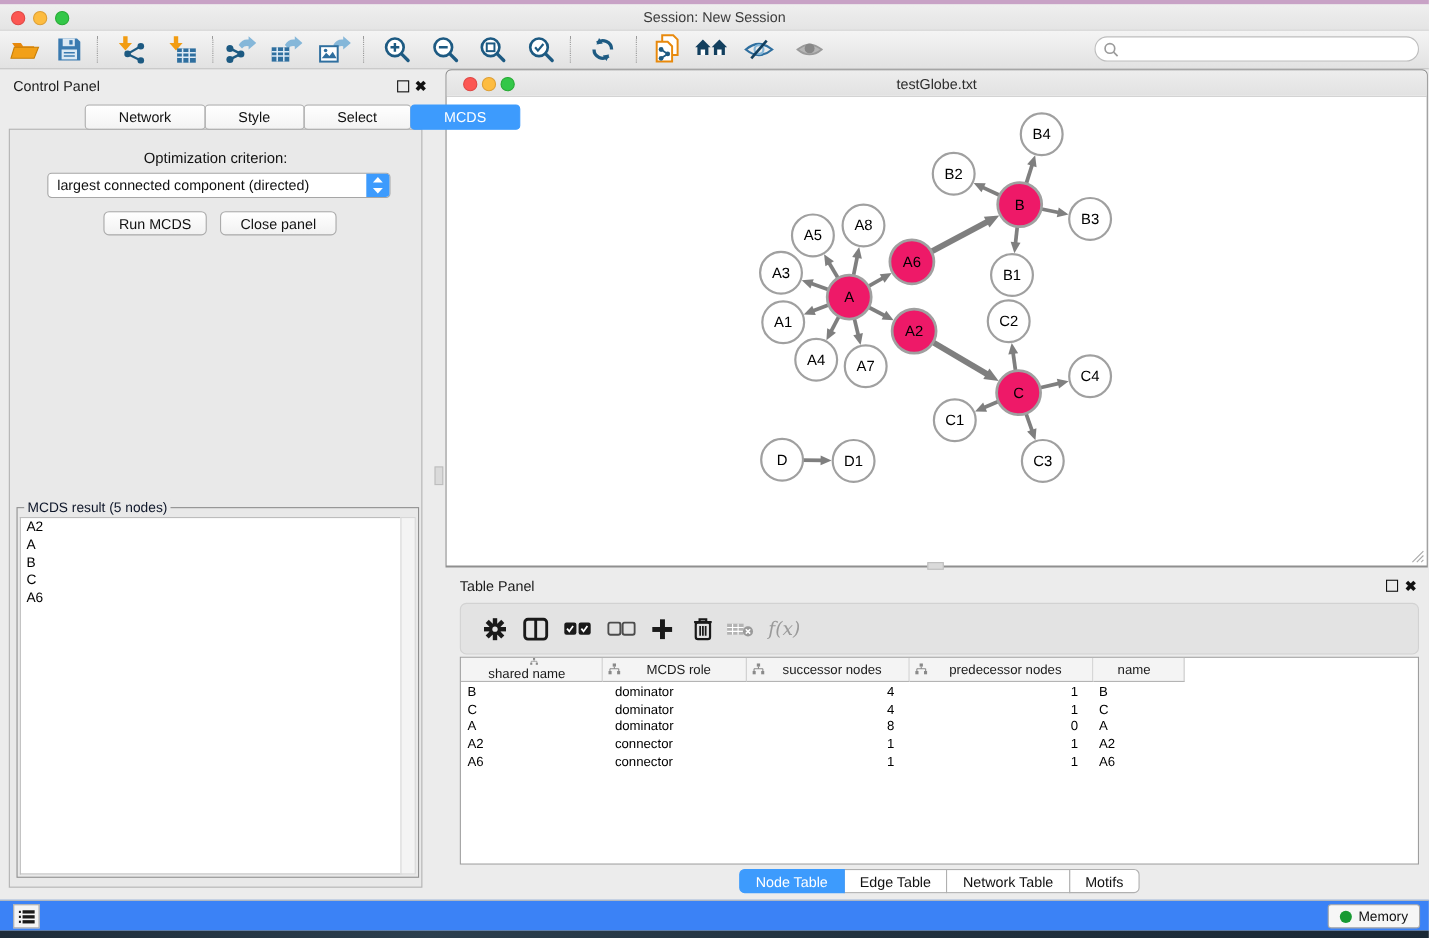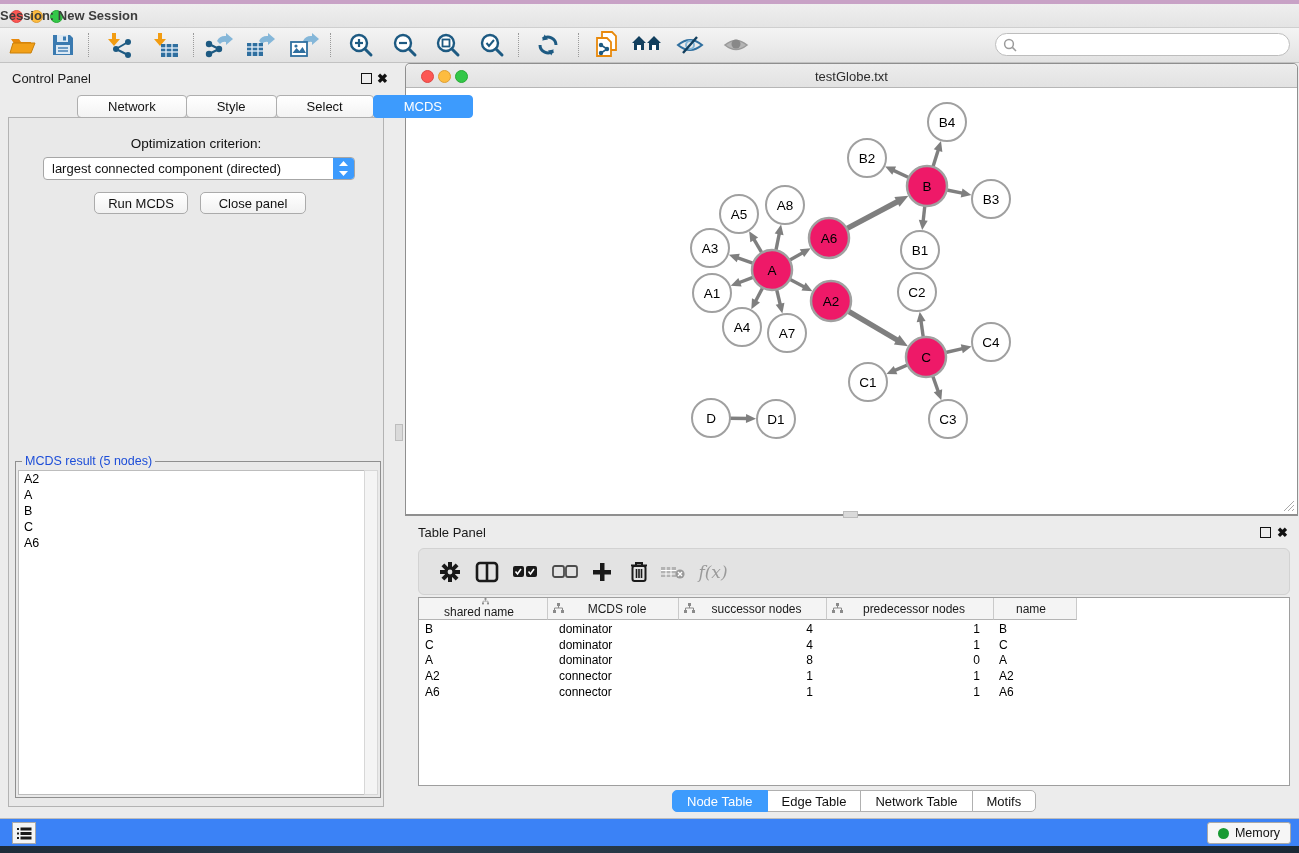--- a/index.html
+++ b/index.html
@@ -6,22 +6,22 @@
   html,body { width:1299px; height:853px; overflow:hidden;
     font-family:"Liberation Sans", sans-serif; background:#ececec; }
   .abs { position:absolute; }
   #stage { position:relative; width:1299px; height:853px; background:#ececec; }
 
   
   #desktop-strip-top { left:0; top:0; width:1299px; height:4px; background:#c8a2c6; }
   #titlebar { left:0; top:4px; width:1299px; height:24px;
     background:linear-gradient(#efefef,#e4e4e4); border-bottom:1px solid #cfcfcf; }
   .tl { position:absolute; top:6px; width:13px; height:13px; border-radius:50%; }
-  #app-title { position:absolute; top:4px; left:0; width:100%; 
-    font-size:13px; color:#3c3c3c;font-weight:bold; }
+  #app-title { position:absolute; top:4px; left:0; width:100%; text-align:center;
+    font-size:13px; color:#3c3c3c; }
   #toolbar { left:0; top:28px; width:1299px; height:35px;
     background:linear-gradient(#f4f4f4,#e2e2e2); border-bottom:1px solid #c2c2c2; }
   .tbtn { position:absolute; top:3px; width:34px; height:28px; background:none; border:none;
     display:flex; align-items:center; justify-content:center; cursor:default; }
   .tsep { position:absolute; top:5px; height:24px; width:0;
     border-left:1px dotted #9a9a9a; }
   #quick-search { position:absolute; left:995px; top:5px; width:295px; height:23px;
     background:#fff; border:1px solid #bdbdbd; border-radius:12px; }
   #quick-search svg { position:absolute; left:7px; top:4px; }
 
@@ -44,21 +44,21 @@
     background:#3d9bfd; border-radius:0 3px 3px 0; color:#fff; }
   #criterion-select .step svg { position:absolute; left:4px; top:2px; }
   .btn { position:absolute; height:22px; background:linear-gradient(#ffffff,#f1f1f1);
     border:1px solid #ababab; border-radius:5px; font-size:13px; color:#111;
     display:flex; align-items:center; justify-content:center; }
   #run-mcds-button { left:94px; top:192px; width:94px; }
   #close-panel-button { left:200px; top:192px; width:106px; }
   #mcds-result-box { left:15px; top:461px; width:366px; height:337px;
     border:1px solid #8f8f8f; }
   #mcds-result-title { position:absolute; left:6px; top:-8px; background:#e9e9e9;
-    padding:0 3px; font-size:12.5px; color:#1d4ed8; }
+    padding:0 3px; font-size:12.5px; color:#0f172a; }
   #mcds-list { position:absolute; left:2px; top:8px; width:348px; height:325px;
     background:#fff; border:1px solid #bdbdbd; border-right:none; overflow:hidden; }
   #mcds-scroll { position:absolute; right:2px; top:8px; width:14px; height:325px;
     background:#f4f4f4; border:1px solid #d7d7d7; }
   .mcds-item { font-size:12.5px; color:#000; padding:1.5px 0 1.5px 5px; line-height:13px; }
 
   
   #net-frame { left:405px; top:63px; width:893px; height:453px; background:#fff;
     border:1px solid #8f8f8f; border-bottom-width:2px; border-radius:5px 5px 0 0; }
   #net-titlebar { position:absolute; left:0; top:0; width:100%; height:24px;

